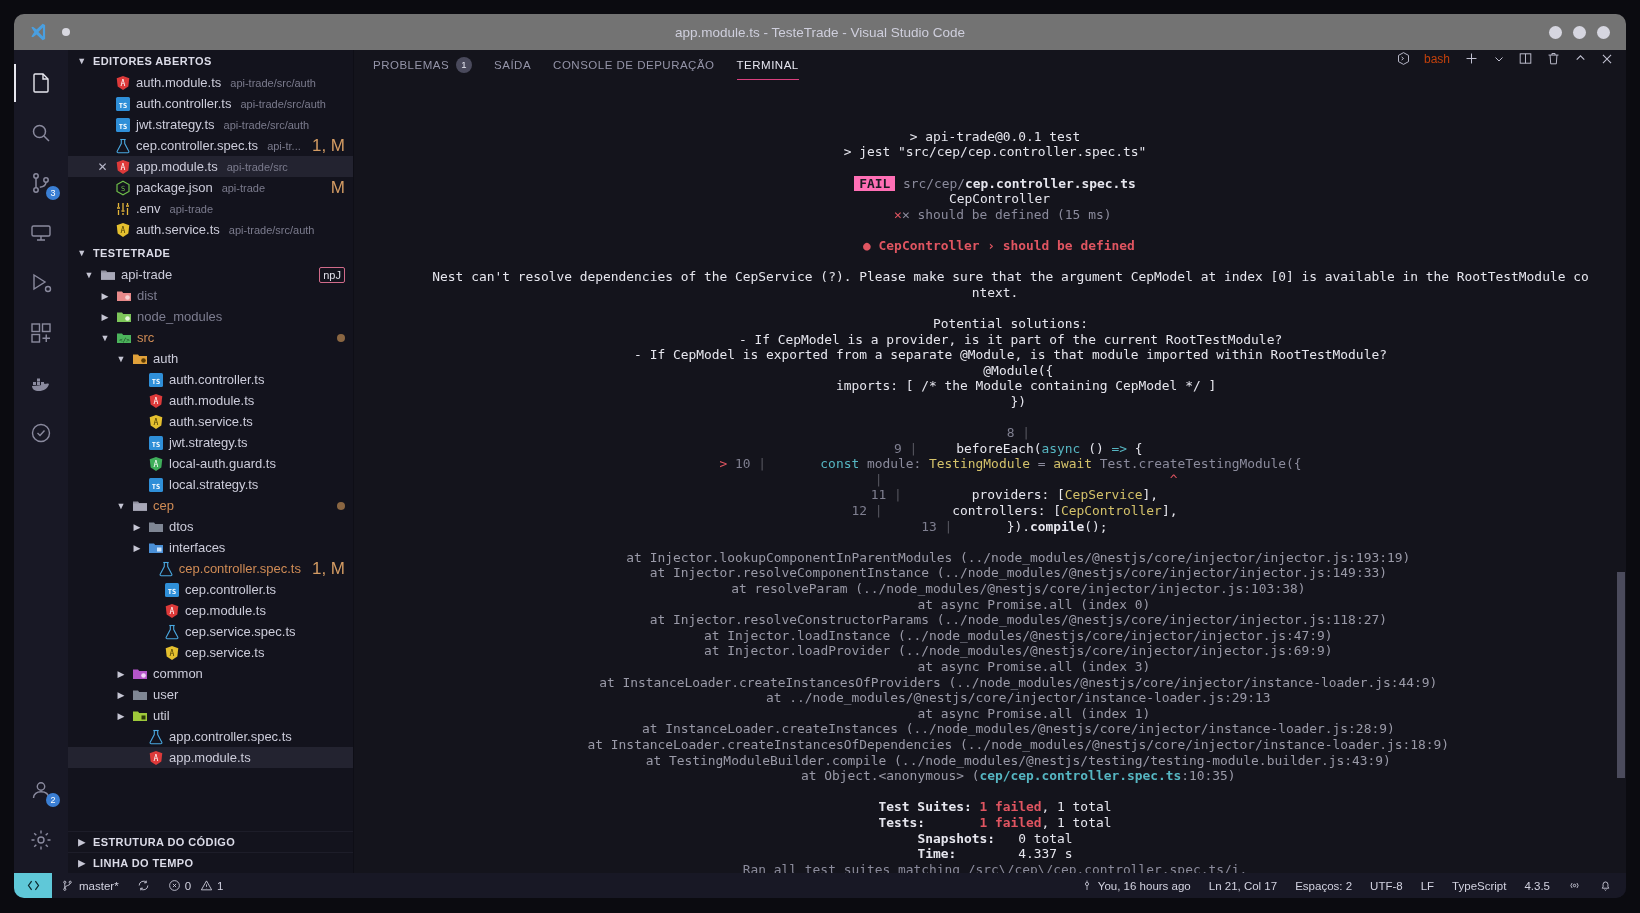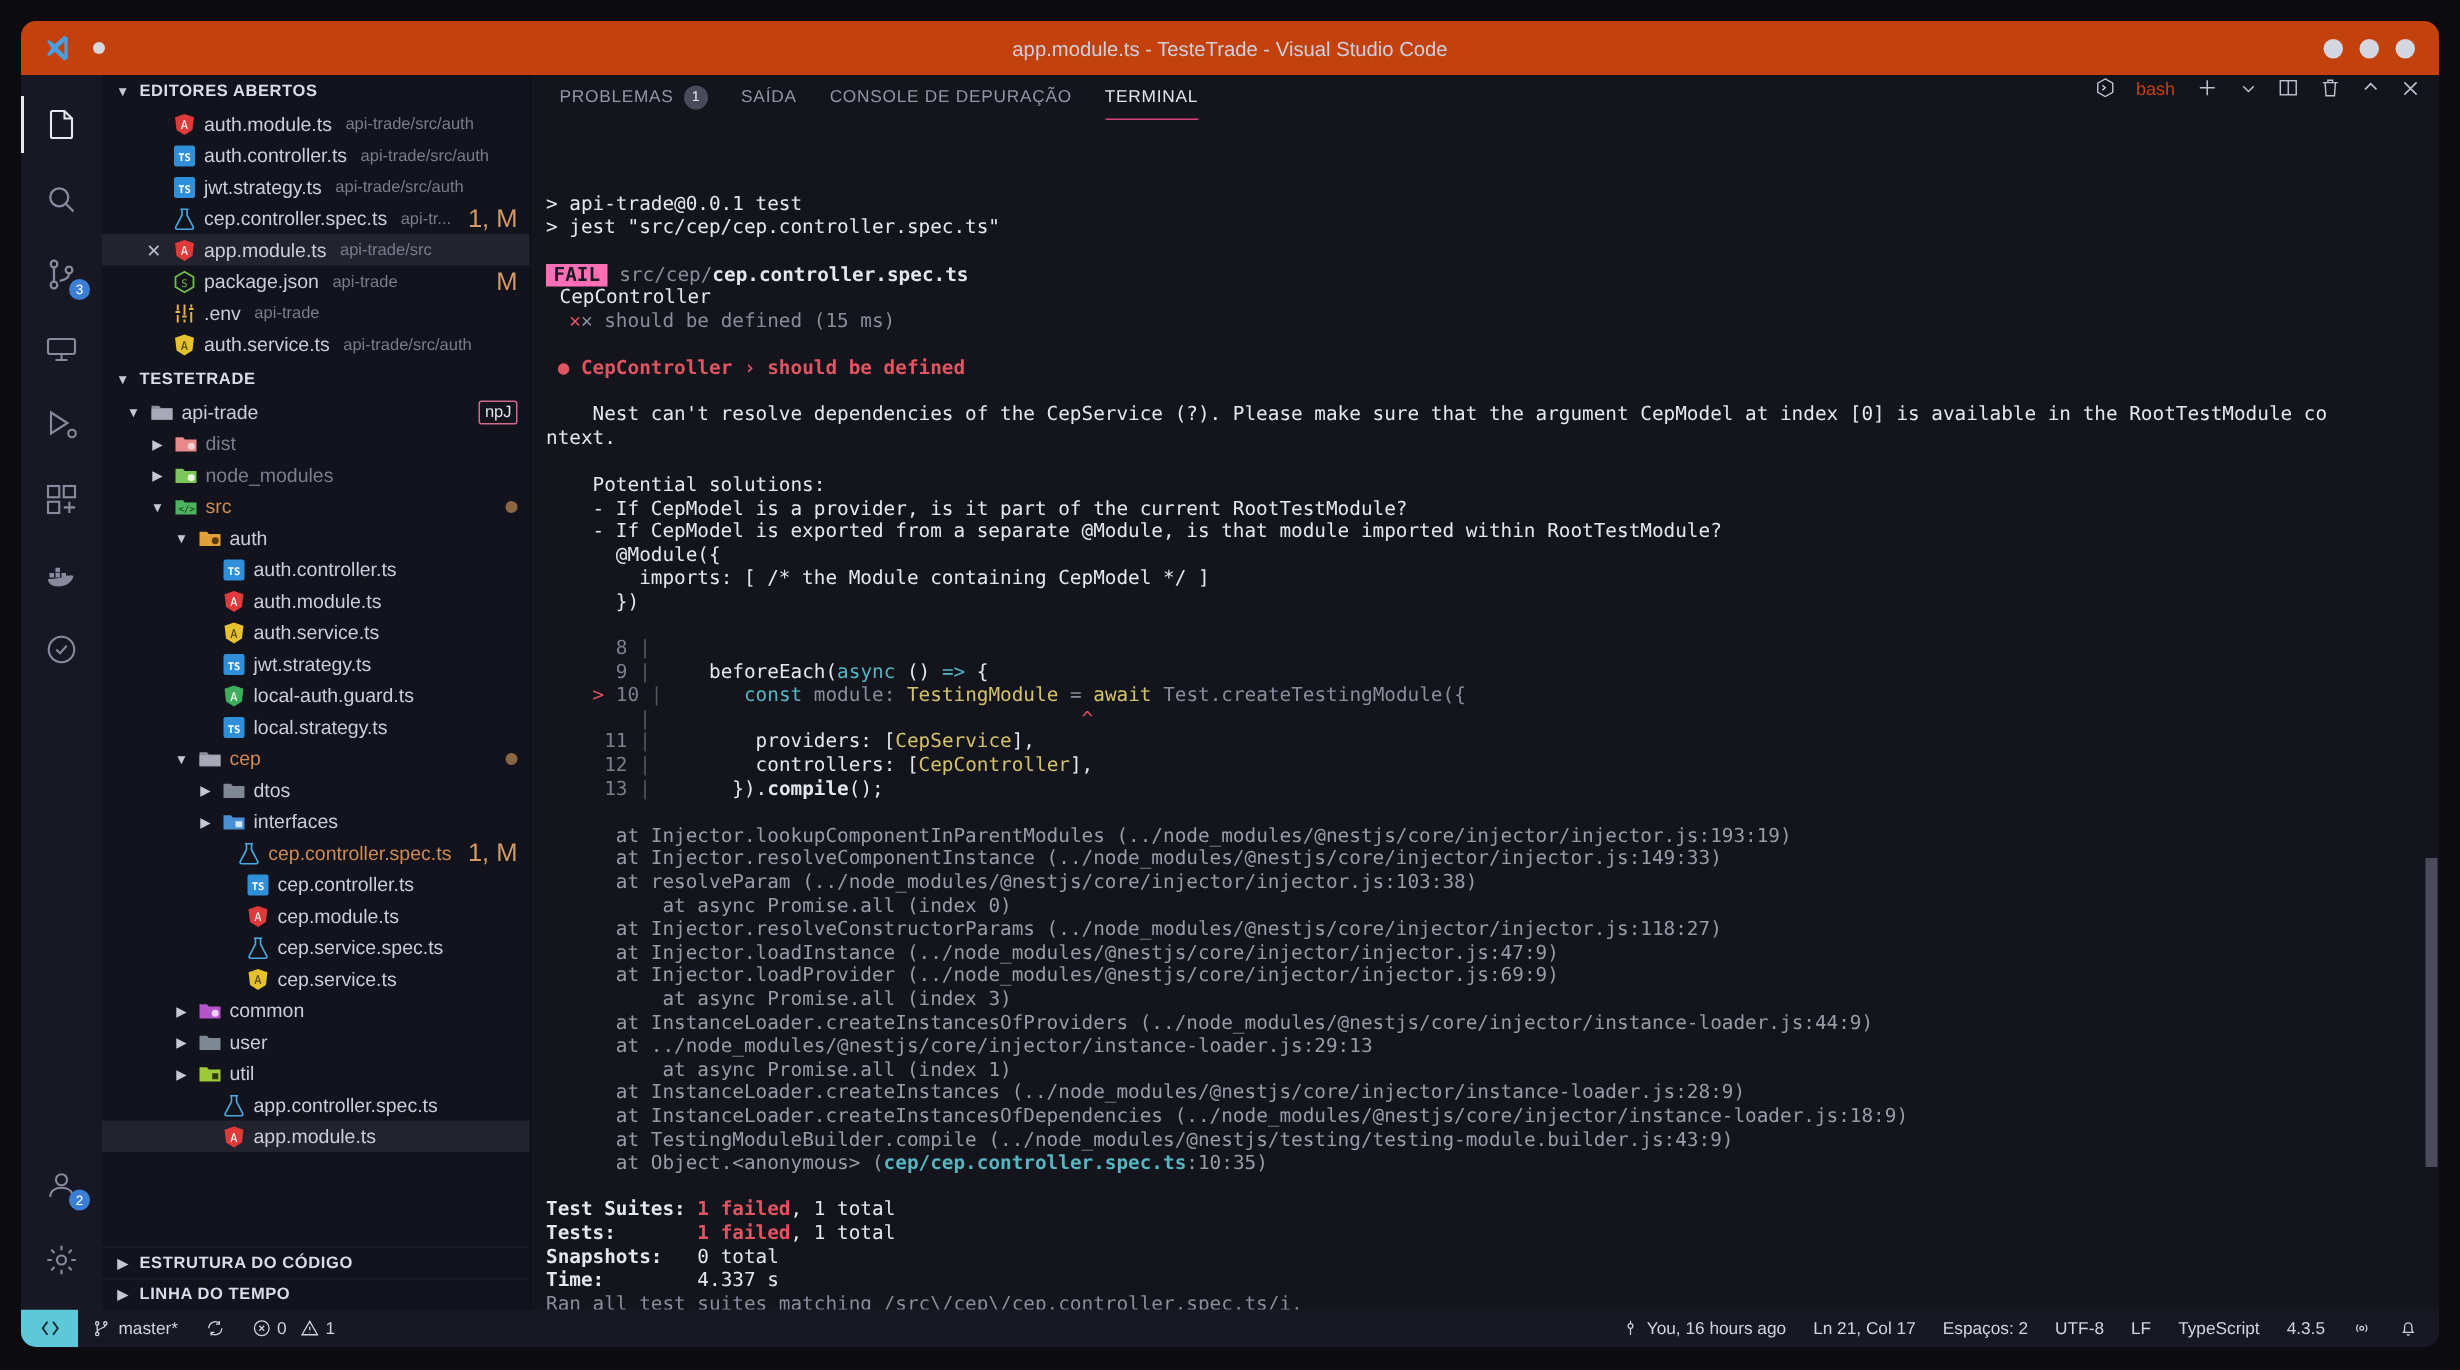--- a/index.html
+++ b/index.html
@@ -13,21 +13,21 @@
     position: absolute; left: 14px; top: 14px;
     width: 1612px; height: 884px;
     background: #14141c;
     border-radius: 10px;
     overflow: hidden;
     display: flex; flex-direction: column;
   }
   
   .titlebar {
     height: 36px; flex: 0 0 36px;
-    background: #c2410c;
+    background: #737373;
     display: flex; align-items: center;
     position: relative;
   }
   .tb-left { display:flex; align-items:center; gap:14px; padding-left: 14px; width: 240px;}
   .vscode-logo { width:20px;height:20px; display:block;}
   .tb-dot { width:8px;height:8px;border-radius:50%;background:#d8d8e0;}
   .tb-title {
     position:absolute; left:0; right:0; text-align:center;
     font-size:13.5px; color:#cfcfdd; pointer-events:none;
   }
@@ -116,21 +116,21 @@
   .ph-right { margin-left:auto; display:flex; align-items:center; gap:13px; color:#c2c2d2; }
   .shell-name { font-size:12px; color:#c2410c; }
   
   .terminal {
     flex:1; min-height:0; position:relative; overflow:hidden;
     padding: 2px 0 0 6px;
     font-family:"DejaVu Sans Mono","Liberation Mono",monospace;
     font-size:12.9px; line-height:15.6px; color:#cdd2dd;
     white-space:pre;
   }
-  .term-inner { padding-left: 4px; }
+  .term-inner { padding-left: 4px; text-align: center; }
   .scroll-track {
     position:absolute; right:0; top:0; width:10px; height:100%;
   }
   .scroll-thumb {
     position:absolute; right:1px; top:62%; width:8px; height:26%;
     background:#4b4b5c; border-radius:0;
   }
   
   .c-white{color:#e6e6ee;} .c-dim{color:#8b8b9c;} .c-gray{color:#9a9aa8;}
   .c-red{color:#e05561;} .c-yellow{color:#d4c26a;} .c-teal{color:#56b6c2;}

